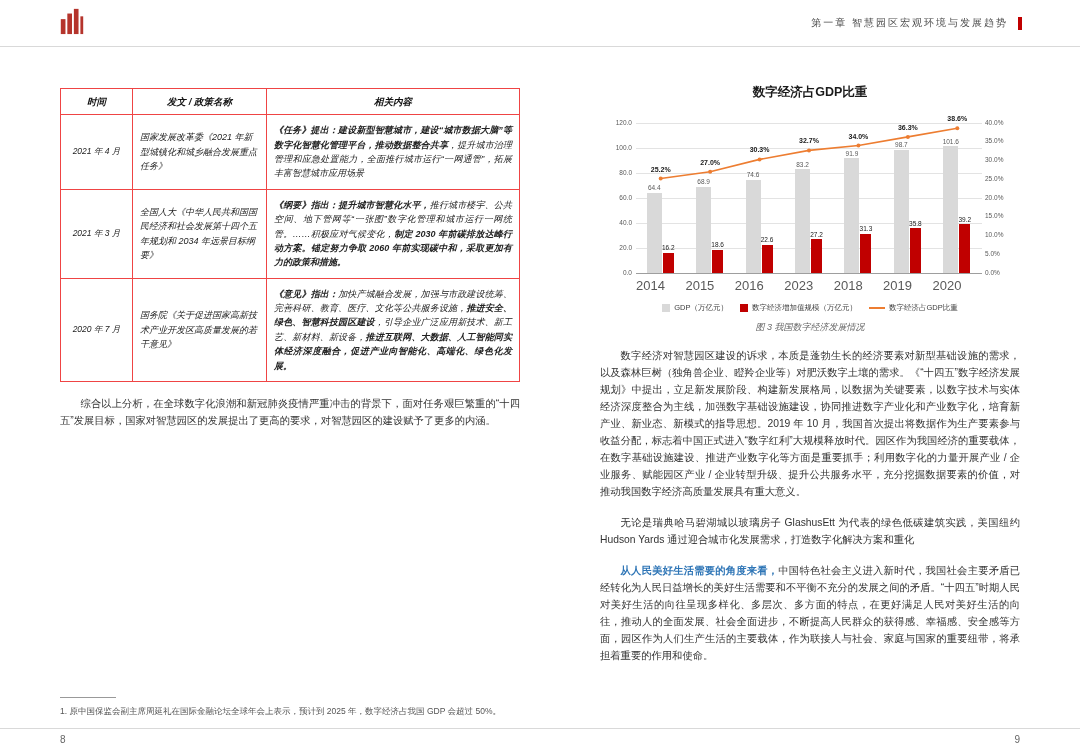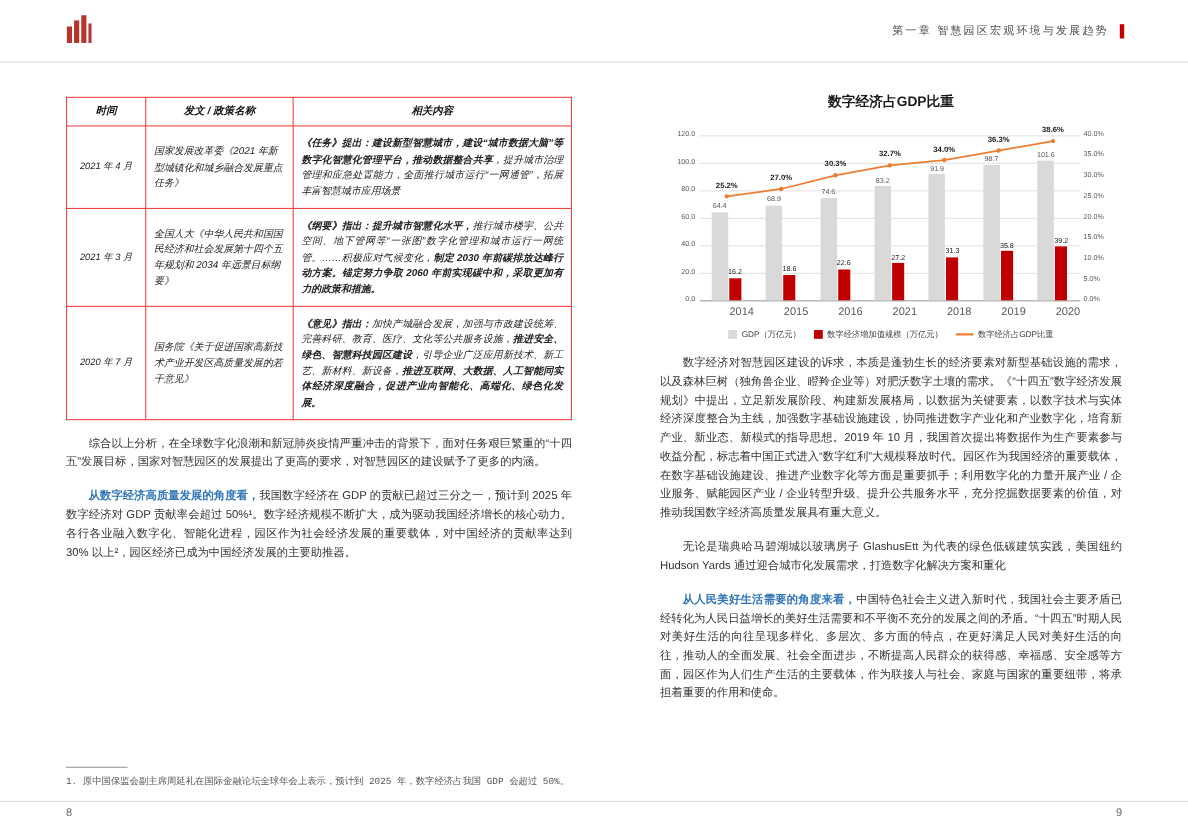--- a/index.html
+++ b/index.html
@@ -1,21 +1,21 @@
 <!DOCTYPE html>
 <html><head>
 <meta charset="utf-8">
 <style>
   html,body{margin:0;padding:0;}
   body{width:1080px;height:749px;background:#ffffff;overflow:hidden;position:relative;
        font-family:"Liberation Sans","DejaVu Sans",sans-serif;color:#333;}
   .page{position:absolute;inset:0;background:#fff;}
 
   
-  .page-header{position:absolute;top:0;left:0;right:0;height:57px;border-bottom:1px solid #d9d9d9;
+  .page-header{position:absolute;top:0;left:0;right:0;height:47px;border-bottom:1px solid #d9d9d9;
     display:flex;align-items:center;justify-content:space-between;padding:0 58px;box-sizing:border-box;}
   .chapter{display:flex;align-items:center;font-size:10px;color:#4d4d4d;letter-spacing:2px;}
   .accent-bar{display:inline-block;width:4px;height:13px;background:#c00000;margin-left:10px;}
 
   
   .page-footer{position:absolute;left:0;right:0;bottom:0;height:21px;border-top:1px solid #d9d9d9;
     display:flex;justify-content:space-between;align-items:center;padding:0 60px;box-sizing:border-box;
     font-size:10px;color:#666;}
 
   
@@ -32,39 +32,39 @@
   td.time{text-align:center;white-space:nowrap;font-size:8.5px;}
   td.policy{text-align:left;}
   td.content{text-align:justify;}
   .seg-b{font-weight:bold;}
 
   
   .para{font-size:10.3px;line-height:1.65;text-align:justify;text-indent:2em;margin:14px 0 0;color:#333;}
   .lead{color:#2e75b6;font-weight:bold;}
 
   
-  .footnotes{margin-top:auto;padding-bottom:6px;font-family:Liberation Mono, monospace;}
+  .footnotes{margin-top:auto;padding-bottom:6px;}
   .fn-rule{width:56px;border-top:1px solid #999;margin-bottom:7px;}
   .fn{font-size:8.5px;line-height:1.6;color:#555;margin:0 0 3px;}
 
   
   .chart{width:100%;}
   .chart-title{text-align:center;font-size:12.5px;font-weight:bold;color:#1a1a1a;margin:6px 0 0;}
   .plot{position:relative;height:150px;margin:22px 38px 0 36px;border-bottom:1px solid #9e9e9e;}
   .gridline{position:absolute;left:0;right:0;height:1px;background:#e3e3e3;}
   .ylab{position:absolute;font-size:6.5px;color:#595959;line-height:1;}
   .ylab.left{left:-36px;width:32px;text-align:right;}
   .ylab.right{right:-37px;width:34px;text-align:left;}
   .bar{position:absolute;bottom:0;}
   .bar-label{position:absolute;bottom:100%;left:50%;transform:translateX(-50%);font-size:6.5px;
     white-space:nowrap;margin-bottom:1px;line-height:1;}
   .pct{position:absolute;font-size:7px;font-weight:bold;color:#1a1a1a;white-space:nowrap;
     transform:translateX(-50%);line-height:1;}
   .xlabels{display:flex;margin:4px 38px 0 36px;}
-  .xlabels span{flex:1;text-align:right;font-size:10px;color:#595959;}
+  .xlabels span{flex:1;text-align:left;font-size:13px;color:#595959;}
   .legend{display:flex;justify-content:center;align-items:center;gap:12px;margin-top:10px;
     font-size:7.5px;color:#404040;}
   .legend-item{display:flex;align-items:center;}
   .sw{display:inline-block;width:8px;height:8px;margin-right:4px;}
   .sw-line{display:inline-block;width:16px;height:2px;margin-right:4px;}
   .caption{text-align:center;font-size:9px;color:#666;font-style:italic;margin-top:8px;}
 
   
   .watermark{position:absolute;right:58px;bottom:26px;display:flex;align-items:center;gap:8px;
     background:#fff;padding:3px 6px;}
@@ -115,21 +115,20 @@
           <tr>
             <td class="time">2020 年 7 月</td>
             <td class="policy">国务院《关于促进国家高新技术产业开发区高质量发展的若干意见》</td>
             <td class="content"><span class="seg-b">《意见》指出：</span><span>加快产城融合发展，加强与市政建设统筹、完善科研、教育、医疗、文化等公共服务设施，</span><span class="seg-b">推进安全、绿色、智慧科技园区建设</span><span>，引导企业广泛应用新技术、新工艺、新材料、新设备，</span><span class="seg-b">推进互联网、大数据、人工智能同实体经济深度融合，促进产业向智能化、高端化、绿色化发展。</span></td>
           </tr>
         </tbody>
       </table>
 
       <p class="para">综合以上分析，在全球数字化浪潮和新冠肺炎疫情严重冲击的背景下，面对任务艰巨繁重的“十四五”发展目标，国家对智慧园区的发展提出了更高的要求，对智慧园区的建设赋予了更多的内涵。</p>
 
-      <p class="para"><span class="lead">从数字经济高质量发展的角度看，</span><span>我国数字经济在 GDP 的贡献已超过三分之一，预计到 2025 年数字经济对 GDP 贡献率会超过 50%¹。数字经济规模不断扩大，成为驱动我国经济增长的核心动力。各行各业融入数字化、智能化进程，园区作为社会经济发展的重要载体，对中国经济的贡献率达到 30% 以上²，园区经济已成为中国经济发展的主要助推器。</span></p>
 
       <div class="footnotes">
         <div class="fn-rule"></div>
         <p class="fn">1. 原中国保监会副主席周延礼在国际金融论坛全球年会上表示，预计到 2025 年，数字经济占我国 GDP 会超过 50%。</p>
       </div>
     </section>
 
     <section class="col-right">
       <div class="chart">
         <div class="chart-title">数字经济占GDP比重</div>
@@ -213,39 +212,40 @@
             <div class="pct" style="left: 123.571px; top: 23.375px;">30.3%</div>
             <div class="pct" style="left: 173px; top: 14.375px;">32.7%</div>
             <div class="pct" style="left: 222.429px; top: 9.5px;">34.0%</div>
             <div class="pct" style="left: 271.857px; top: 0.875px;">36.3%</div>
             <div class="pct" style="left: 321.286px; top: -7.75px;">38.6%</div>
           </div>
         <div class="xlabels" id="xlabels">
             <span>2014</span>
             <span>2015</span>
             <span>2016</span>
-            <span>2021</span>
+            <span>2023</span>
             <span>2018</span>
             <span>2019</span>
             <span>2020</span>
           </div>
         <div class="legend" id="legend">
             <span class="legend-item">
               <span class="sw" style="background: rgb(217, 217, 217);"></span>
               <span>GDP（万亿元）</span>
             </span>
             <span class="legend-item">
               <span class="sw" style="background: rgb(192, 0, 0);"></span>
               <span>数字经济增加值规模（万亿元）</span>
             </span>
             <span class="legend-item">
               <span class="sw-line" style="background: rgb(237, 125, 49);"></span>
               <span>数字经济占GDP比重</span>
             </span>
           </div>
+        <div class="caption">图 3 我国数字经济发展情况</div>
       </div>
 
       <p class="para">数字经济对智慧园区建设的诉求，本质是蓬勃生长的经济要素对新型基础设施的需求，以及森林巨树（独角兽企业、瞪羚企业等）对肥沃数字土壤的需求。《“十四五”数字经济发展规划》中提出，立足新发展阶段、构建新发展格局，以数据为关键要素，以数字技术与实体经济深度整合为主线，加强数字基础设施建设，协同推进数字产业化和产业数字化，培育新产业、新业态、新模式的指导思想。2019 年 10 月，我国首次提出将数据作为生产要素参与收益分配，标志着中国正式进入“数字红利”大规模释放时代。园区作为我国经济的重要载体，在数字基础设施建设、推进产业数字化等方面是重要抓手；利用数字化的力量开展产业 / 企业服务、赋能园区产业 / 企业转型升级、提升公共服务水平，充分挖掘数据要素的价值，对推动我国数字经济高质量发展具有重大意义。</p>
 
       <p class="para">无论是瑞典哈马碧湖城以玻璃房子 GlashusEtt 为代表的绿色低碳建筑实践，美国纽约 Hudson Yards 通过迎合城市化发展需求，打造数字化解决方案和重化</p>
 
       <p class="para"><span class="lead">从人民美好生活需要的角度来看，</span><span>中国特色社会主义进入新时代，我国社会主要矛盾已经转化为人民日益增长的美好生活需要和不平衡不充分的发展之间的矛盾。“十四五”时期人民对美好生活的向往呈现多样化、多层次、多方面的特点，在更好满足人民对美好生活的向往，推动人的全面发展、社会全面进步，不断提高人民群众的获得感、幸福感、安全感等方面，园区作为人们生产生活的主要载体，作为联接人与社会、家庭与国家的重要纽带，将承担着重要的作用和使命。</span></p>
     </section>
 
   </main>

